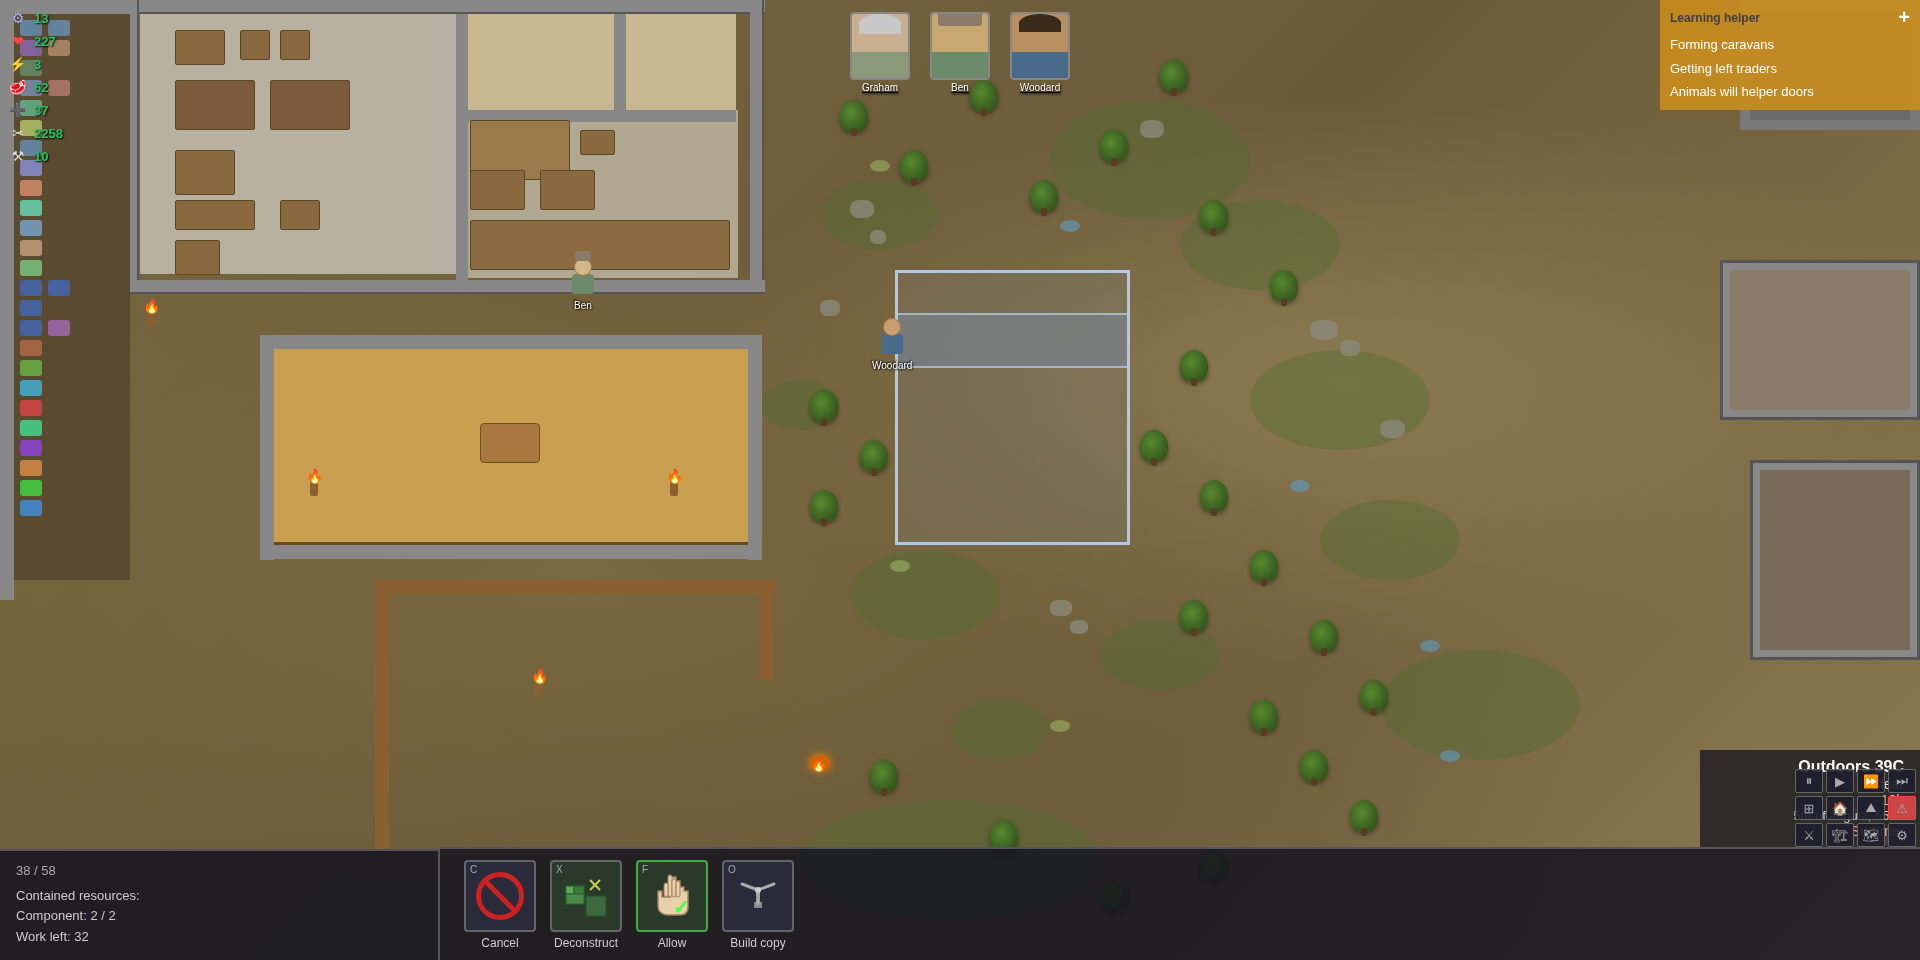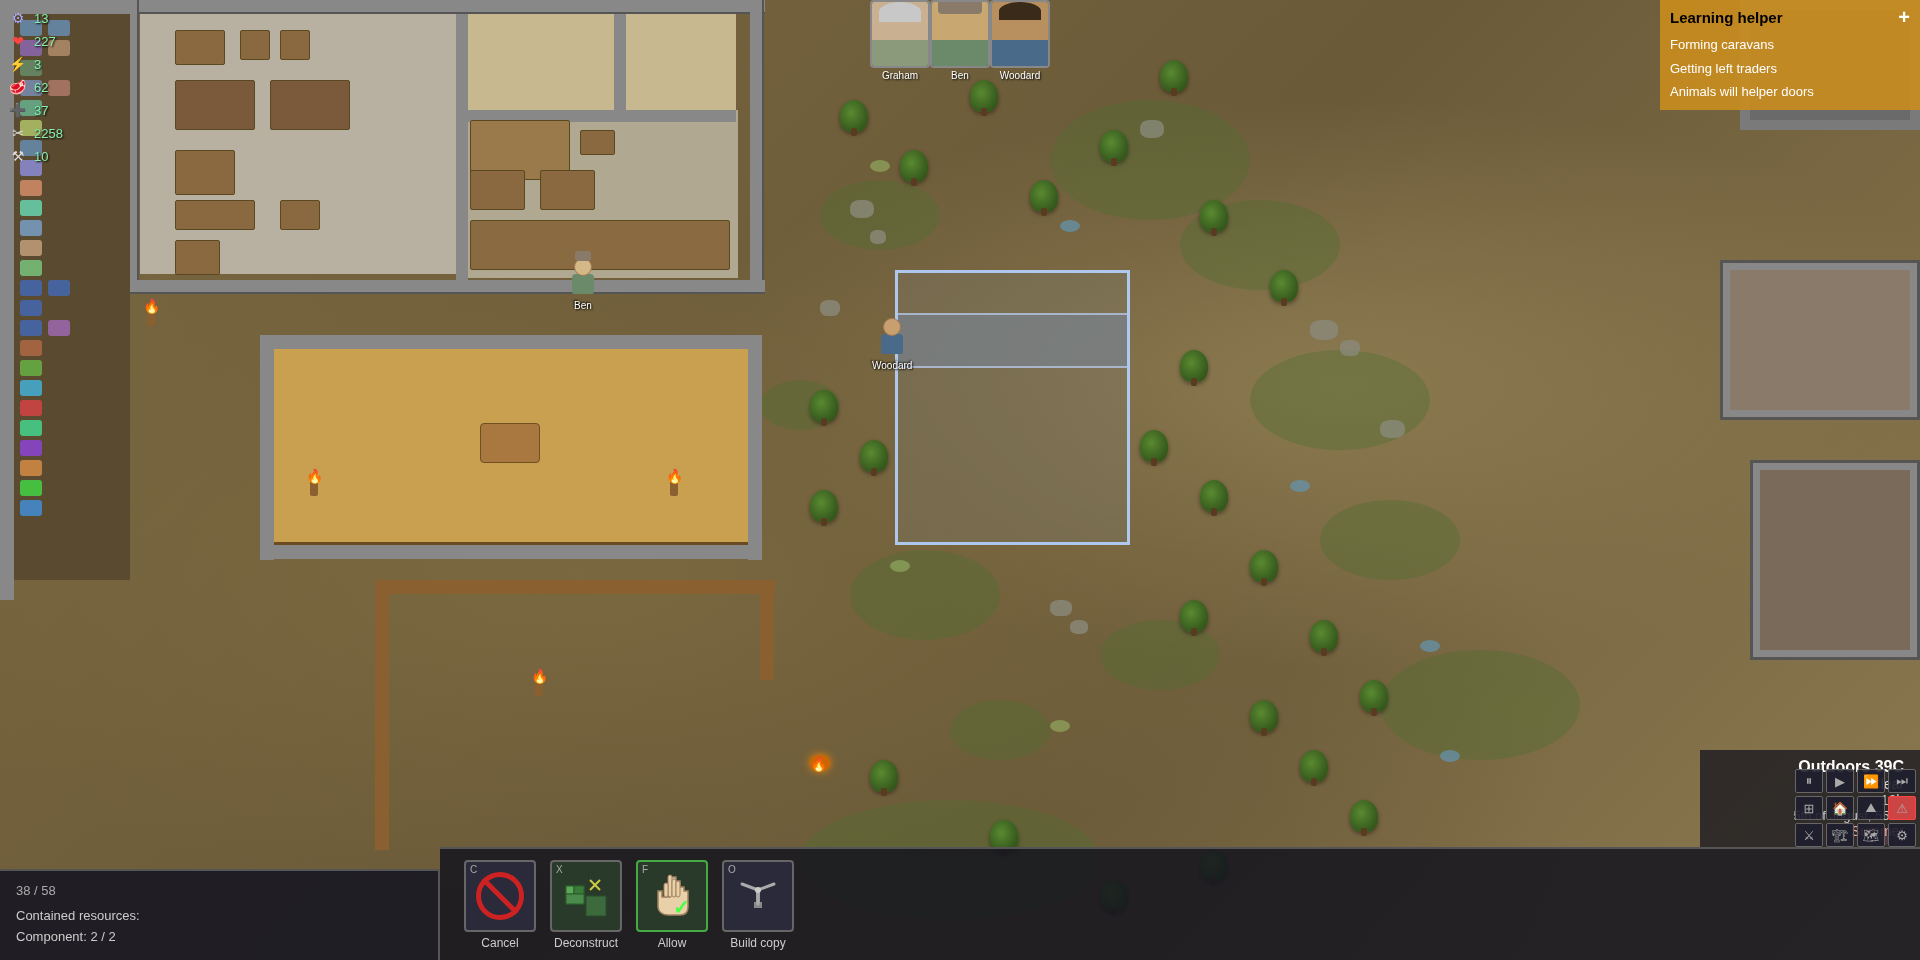--- a/index.html
+++ b/index.html
@@ -110,26 +110,27 @@
       font-size: 10px;
       color: #ffffff;
       text-shadow: 1px 1px 2px #000, -1px -1px 2px #000;
       white-space: nowrap;
       margin-top: 2px;
     }
 
     
     .portraits-bar {
       position: absolute;
-      top: 0;
+      top: 12px;
       left: 50%;
       transform: translateX(-50%);
       display: flex;
-      gap: 0;
+      gap: 20px;
       z-index: 20;
+      text-decoration: underline;
     }
 
     .portrait-container {
       display: flex;
       flex-direction: column;
       align-items: center;
     }
 
     .portrait-box {
       width: 60px;
@@ -216,23 +217,23 @@
     .resource-icon {
       width: 20px;
       height: 20px;
       display: flex;
       align-items: center;
       justify-content: center;
       font-size: 14px;
     }
 
     .resource-value {
-      color: #86efac;
+      color: #22c55e;
       font-size: 13px;
-      font-weight: normal;
+      font-weight: bold;
       text-shadow: 1px 1px 2px #000;
       min-width: 40px;
     }
 
     
     .info-panel {
       position: absolute;
       bottom: 0;
       left: 0;
       width: 440px;
@@ -420,22 +421,22 @@
     }
 
     .learning-header {
       display: flex;
       align-items: center;
       justify-content: space-between;
       margin-bottom: 4px;
     }
 
     .learning-title {
-      color: #000000;
-      font-size: 15px;
+      color: #404040;
+      font-size: 12px;
       font-weight: bold;
     }
 
     .learning-plus {
       color: #ffffff;
       font-size: 20px;
       cursor: pointer;
       font-weight: bold;
     }
 
@@ -833,20 +834,21 @@
     </div>
     <div class="portrait-name">Woodard</div>
   </div>
 </div>
 
 <div class="info-panel">
   <div class="info-subtitle">38 / 58</div>
   <div class="info-resources">
     <div>Contained resources:</div>
     <div>Component: 2 / 2</div>
+    <div>Work left: 32</div>
   </div>
 </div>
 
 <div class="action-bar">
 
   <div class="action-btn">
     <div class="action-btn-icon cancel-bg">
       <span class="action-key">C</span>
       <div class="cancel-icon"></div>
     </div>

